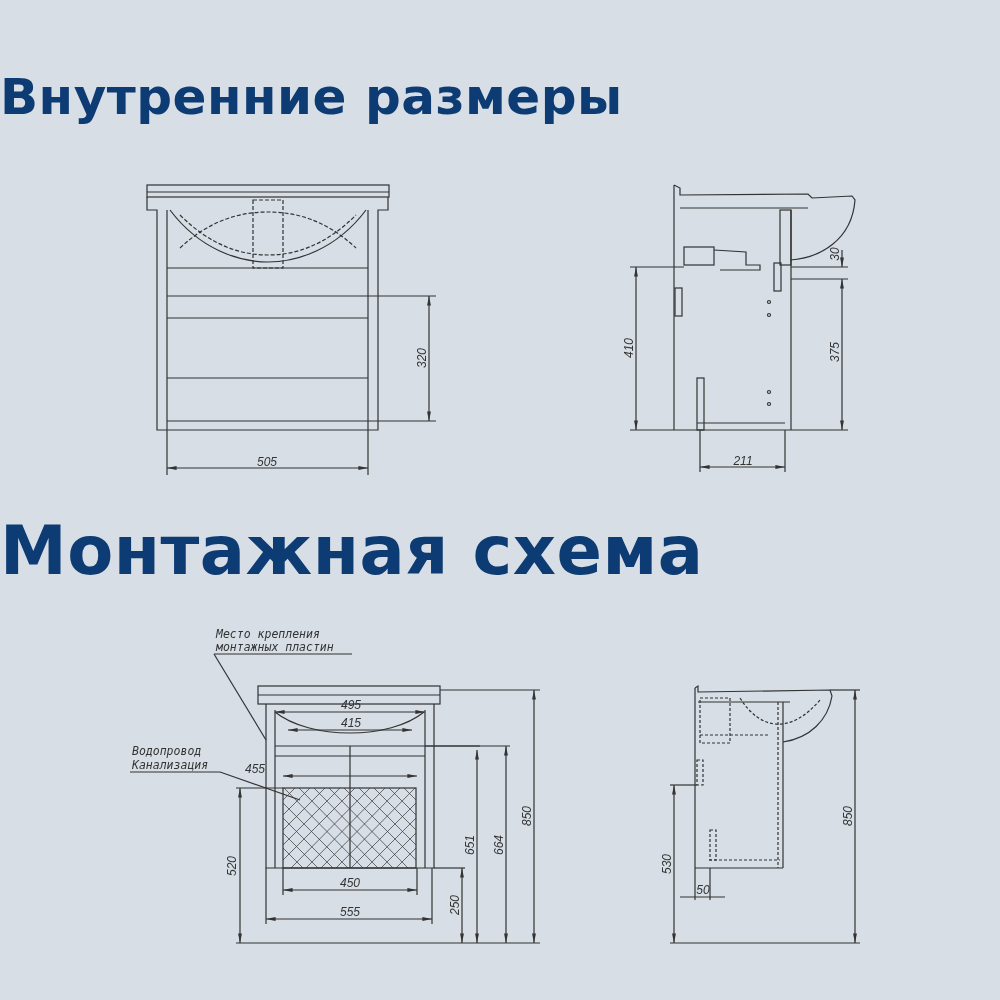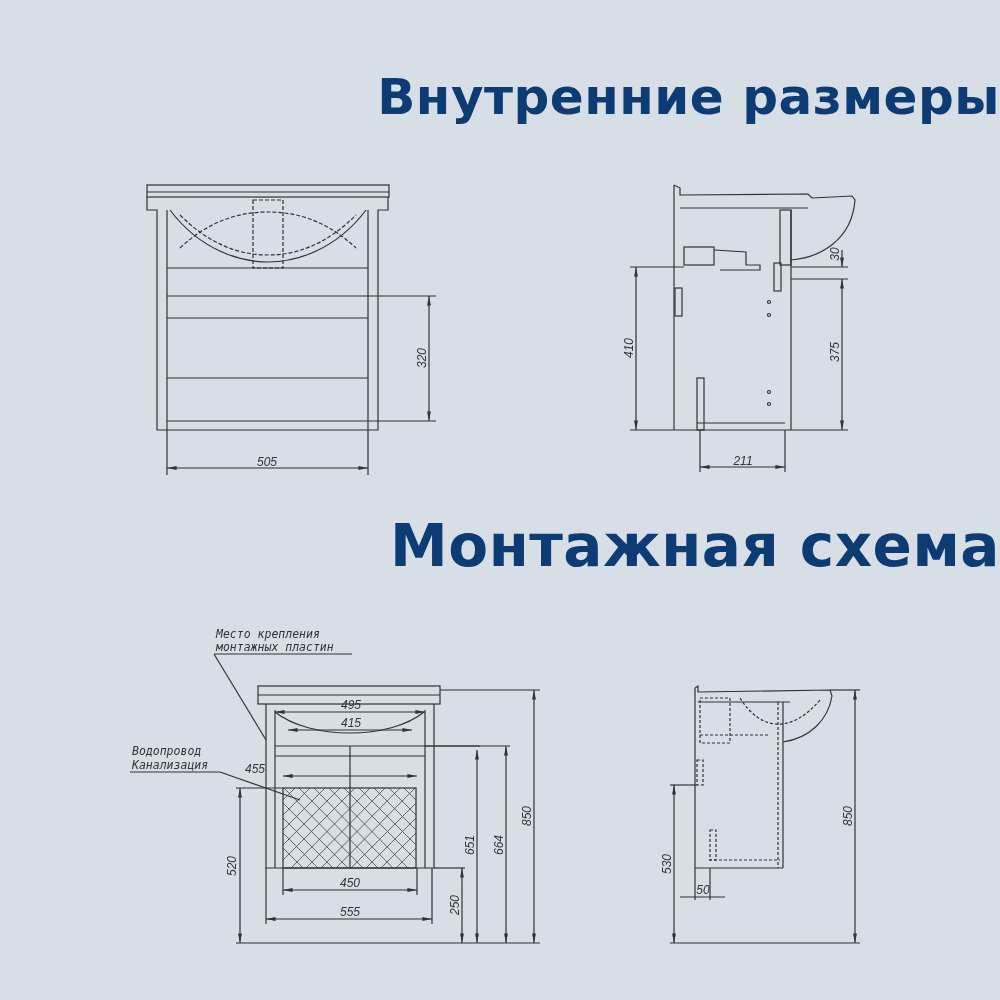--- a/index.html
+++ b/index.html
@@ -1,19 +1,19 @@
 <!DOCTYPE html>
 <html><head>
 <meta charset="utf-8">
 <style>
   html,body{margin:0;padding:0;}
   body{width:1000px;height:1000px;background:#d7dee5;position:relative;overflow:hidden;font-family:"Liberation Sans",sans-serif;}
-  .title{position:absolute;left:0;width:1000px;text-align:right;color:#0d3b73;font-family:"DejaVu Sans",sans-serif;font-weight:bold;letter-spacing:0.5px;}
+  .title{position:absolute;left:0;width:1000px;text-align:left;color:#0d3b73;font-family:"DejaVu Sans",sans-serif;font-weight:bold;letter-spacing:0.5px;}
   #t1{top:68px;font-size:50px;}
-  #t2{top:512px;font-size:58px;}
+  #t2{top:512px;font-size:67px;}
   svg.draw{position:absolute;left:0;top:0;}
   .dim{font-family:"Liberation Sans",sans-serif;font-style:italic;font-size:12px;fill:#333;}
   .note{font-family:"DejaVu Sans Mono",monospace;font-style:italic;font-size:11.5px;fill:#333;}
 </style>
 </head>
 <body>
 
 <div id="t1" class="title">Внутренние размеры</div>
 <div id="t2" class="title">Монтажная схема</div>
 

